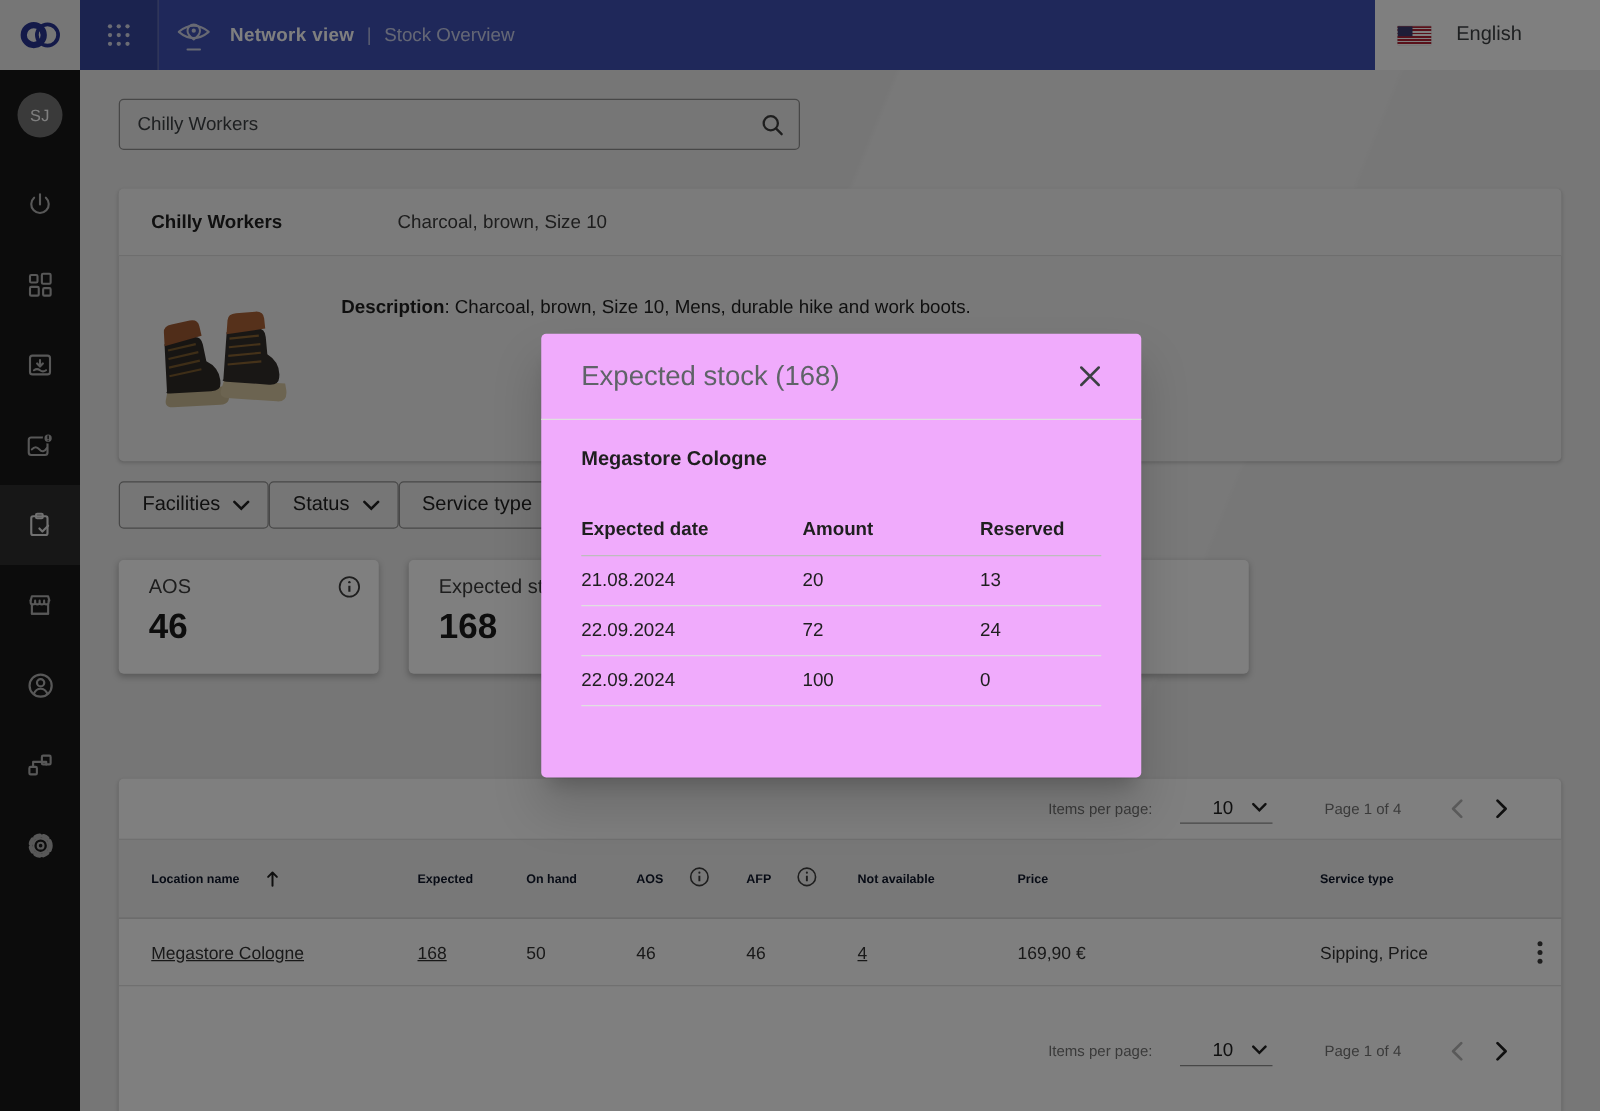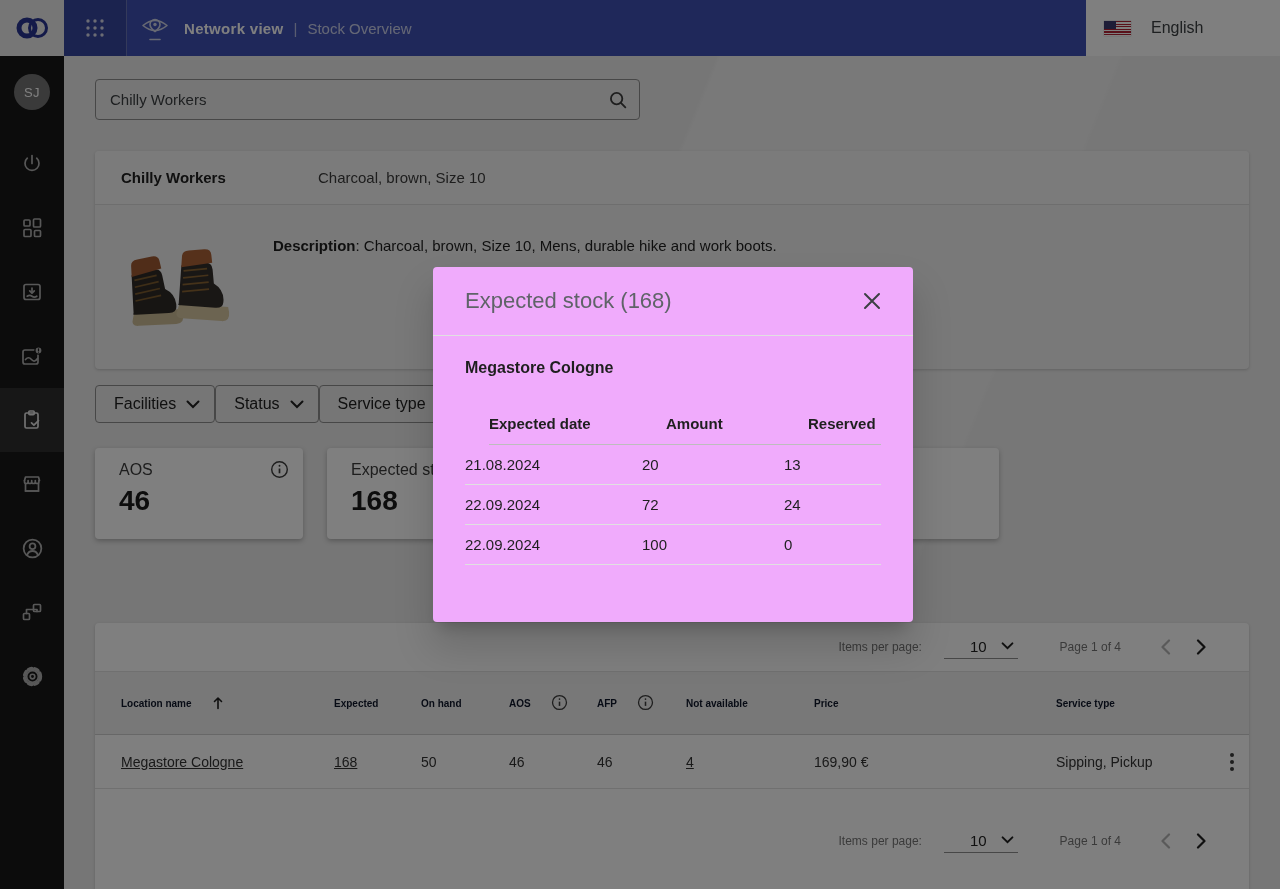--- a/index.html
+++ b/index.html
@@ -19,21 +19,21 @@
 
   
   .header { position:absolute; left:64px; top:0; right:0; height:56px; display:flex; background:#3f51b5; }
   .grid-btn { width:63px; height:56px; background:rgba(0,0,0,.12); border-right:1px solid rgba(255,255,255,.25);
     display:flex; align-items:center; justify-content:center; cursor:pointer; }
   .app-title-wrap { display:flex; align-items:center; flex:1; padding-left:13px; color:#fff; }
   .app-icon { margin-right:14px; display:flex; }
   .app-title { font-size:15px; font-weight:bold; letter-spacing:.3px; }
   .app-sep { margin:0 10px; color:rgba(255,255,255,.6); font-size:15px; }
   .app-subtitle { font-size:15px; color:rgba(255,255,255,.72); }
-  .lang-box { width:194px; background:#fff; display:flex; align-items:center; padding-left:18px; cursor:pointer; }
+  .lang-box { width:180px; background:#fff; display:flex; align-items:center; padding-left:18px; cursor:pointer; }
   .flag { width:27px; height:15px; position:relative; overflow:hidden; box-shadow:0 0 1px rgba(0,0,0,.4);
     background:repeating-linear-gradient(#b22234 0 1.3px,#fff 1.3px 2.6px); }
   .flag:before { content:""; position:absolute; left:0; top:0; width:12px; height:8px; background:#3c3b6e; }
   .lang-label { margin-left:20px; font-size:16px; color:#3c4043; }
 
   
   .main { position:absolute; left:64px; top:56px; right:0; bottom:0; padding:0 31px;
     background:linear-gradient(112deg,#ececec 42%,#f2f2f2 42.3%,#f2f2f2 68%,#eeeeee 68.3%); }
 
   .search-box { margin-top:23px; width:545px; height:41px; border:1px solid #8f8f8f; border-radius:4px;
@@ -96,21 +96,21 @@
   .modal-head { height:69px; display:flex; align-items:center; justify-content:space-between;
     padding:0 28px 0 32px; border-bottom:1px solid #e0e0e0; }
   .modal-title { font-size:22px; color:#5f6368; font-weight:normal; }
   .modal-close { cursor:pointer; display:flex; padding:4px; }
   .modal-close svg { stroke:#3c4043; stroke-width:2; stroke-linecap:round; }
   .modal-body { padding:20px 32px 0 32px; }
   .store-name { font-size:16px; font-weight:bold; color:#1f1f1f; margin-top:3px; }
   .mtable { margin-top:26px; width:416px; }
   .mrow { display:grid; grid-template-columns:177px 142px 97px; align-items:center; height:40px;
     border-bottom:1px solid #e0e0e0; font-size:15px; color:#1f1f1f; }
-  .mrow.mhead { height:42px; font-weight:bold; border-bottom:1px solid #bdbdbd;margin-left:24px; }
+  .mrow.mhead { height:42px; font-weight:bold; border-bottom:1px solid #bdbdbd; }
 
   .info-icon svg { stroke:#3c3c3c; fill:none; stroke-width:1.5; }
 </style>
 </head>
 <body>
 
 <div class="sidebar">
   <div class="logo-box">
     <svg width="34" height="26" viewBox="0 0 34 26">
       <circle cx="12" cy="13" r="8" fill="none" stroke="#283593" stroke-width="5"></circle>
@@ -370,21 +370,21 @@
     </div>
 
     <div class="stock-grid stock-row">
       <span class="cell first"><a class="link">Megastore Cologne</a></span>
       <span class="cell"><a class="link">168</a></span>
       <span class="cell">50</span>
       <span class="cell">46</span>
       <span class="cell">46</span>
       <span class="cell"><a class="link">4</a></span>
       <span class="cell">169,90 €</span>
-      <span class="cell">Sipping, Pickup</span>
+      <span class="cell">Sipping, Price</span>
       <span class="cell">
           <span class="kebab">
             <i></i>
             <i></i>
             <i></i>
           </span>
         </span>
     </div>
 
     <div class="paginator bottom">

